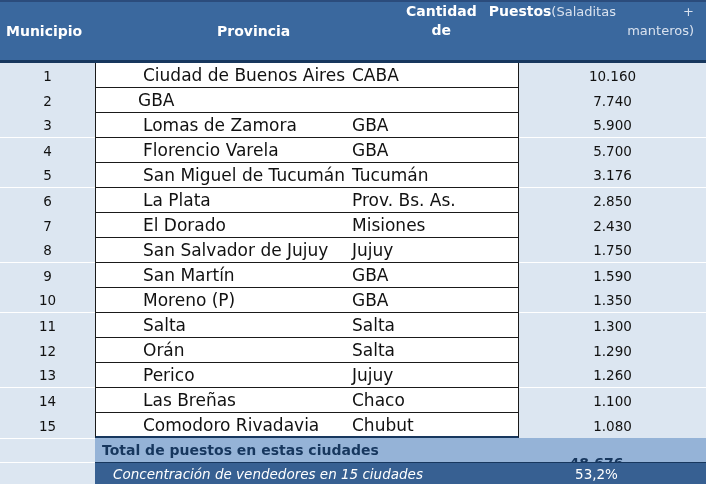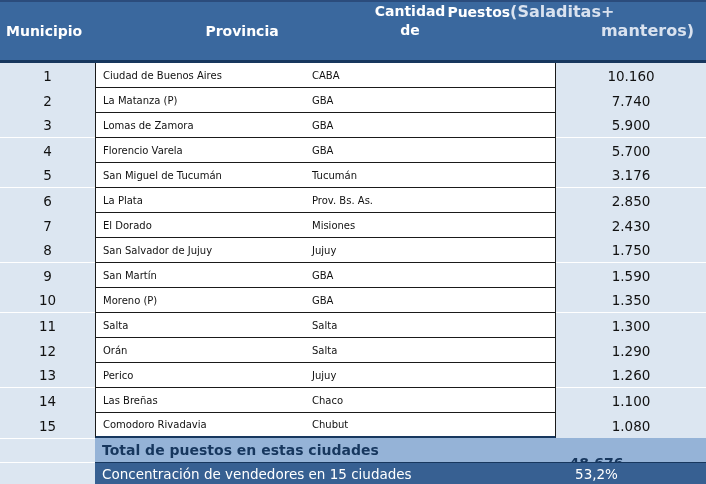--- a/index.html
+++ b/index.html
@@ -29,44 +29,44 @@
   .h-puesto   { width: 95px;  display: flex; align-items: center; justify-content: center; }
   .h-municipio{ width: 215px; display: flex; align-items: center; padding-left: 6px; }
   .h-provincia{ width: 177px; display: flex; align-items: center; padding-left: 2px; }
   .h-cantidad {
     flex: 1;
     display: flex; flex-direction: row; justify-content: center;
     padding: 0 4px; line-height: 19px;
   }
   .h-line1 { text-align: center; }
   .h-line2 { display: flex; justify-content: space-between; align-items: baseline; padding-left: 2px; }
-  .h-line3 { text-align: left; padding-right: 8px; }
+  .h-line3 { text-align: right; padding-right: 8px; }
   .note {
-    font-weight: bold;
-    font-size: 16px;
+    font-weight: normal;
+    font-size: 13px;
     color: var(--note_text, #d9e2ef);
   }
 
   
   .tbody { display: flex; flex-direction: column; }
   .row { display: flex; height: 25px; }
   .cell-num {
     width: 95px;
     background: var(--light_row, #dce6f1);
     display: flex; align-items: center; justify-content: center;
     font-size: 13.5px; color: var(--body_text, #111111);
   }
   .cells {
-    width: 461px;
+    width: 424px;
     background: #ffffff;
     display: flex;
     border-left: 1px solid var(--cell_border, #1a1a1a);
     border-right: 1px solid var(--cell_border, #1a1a1a);
     border-bottom: 1px solid var(--cell_border, #1a1a1a);
-    font-size: 10px; color: var(--body_text, #111111);
+    font-size: 17px; color: var(--body_text, #111111); padding-left: 40px;
   }
   .row.last .cells { border-bottom: 2px solid var(--navy, #17375e); }
   .cell-mun  { width: 214px; padding-left: 7px; display: flex; align-items: center; }
   .cell-prov { flex: 1; padding-left: 2px; display: flex; align-items: center; }
   .cell-cant {
     flex: 1;
     background: var(--light_row, #dce6f1);
     display: flex; align-items: center; justify-content: center;
     font-size: 13.5px; color: var(--body_text, #111111);
   }
@@ -90,21 +90,21 @@
   }
   .t-label { flex: 1; padding-left: 7px; }
   .t-value { width: 219px; text-align: center; margin-top: 26px; }
   .c-band {
     flex: 1;
     background: var(--conc_band, #376092);
     border-top: 1px solid var(--navy, #17375e);
     display: flex; align-items: center;
     color: #ffffff; font-size: 13.5px;
   }
-  .c-label { flex: 1; padding-left: 7px; }
+  .c-label { flex: 1; padding-left: 18px; font-style: italic; }
   .c-value { width: 219px; text-align: center; }
 </style>
 </head>
 <body>
 
 <div class="screen">
 
   <div class="header">
     <div class="h-municipio">Municipio</div>
     <div class="h-provincia">Provincia</div>
@@ -124,21 +124,20 @@
       <div class="cells">
         <div class="cell-mun">Ciudad de Buenos Aires</div>
         <div class="cell-prov">CABA</div>
       </div>
       <div class="cell-cant">10.160</div>
     </div>
 
     <div class="row">
       <div class="cell-num">2</div>
       <div class="cells">
-        <div class="cell-mun">La Matanza (P)</div>
         <div class="cell-prov">GBA</div>
       </div>
       <div class="cell-cant">7.740</div>
     </div>
 
     <div class="row sep">
       <div class="cell-num">3</div>
       <div class="cells">
         <div class="cell-mun">Lomas de Zamora</div>
         <div class="cell-prov">GBA</div>

